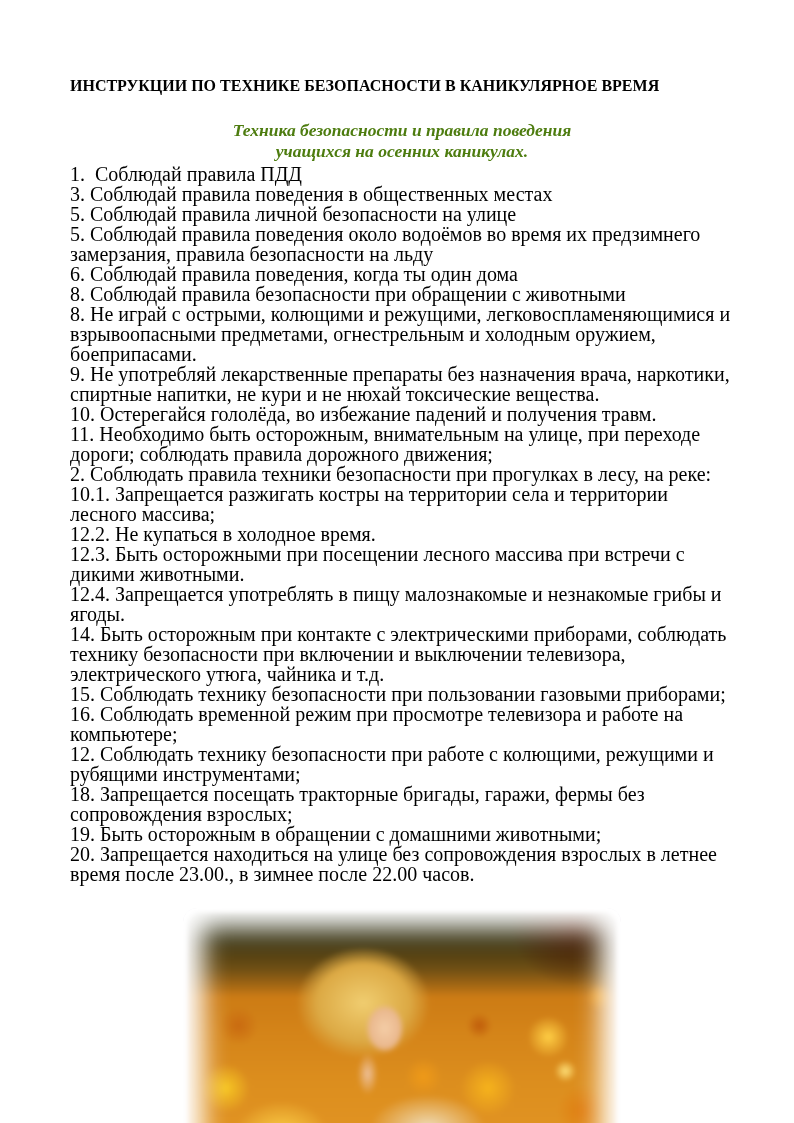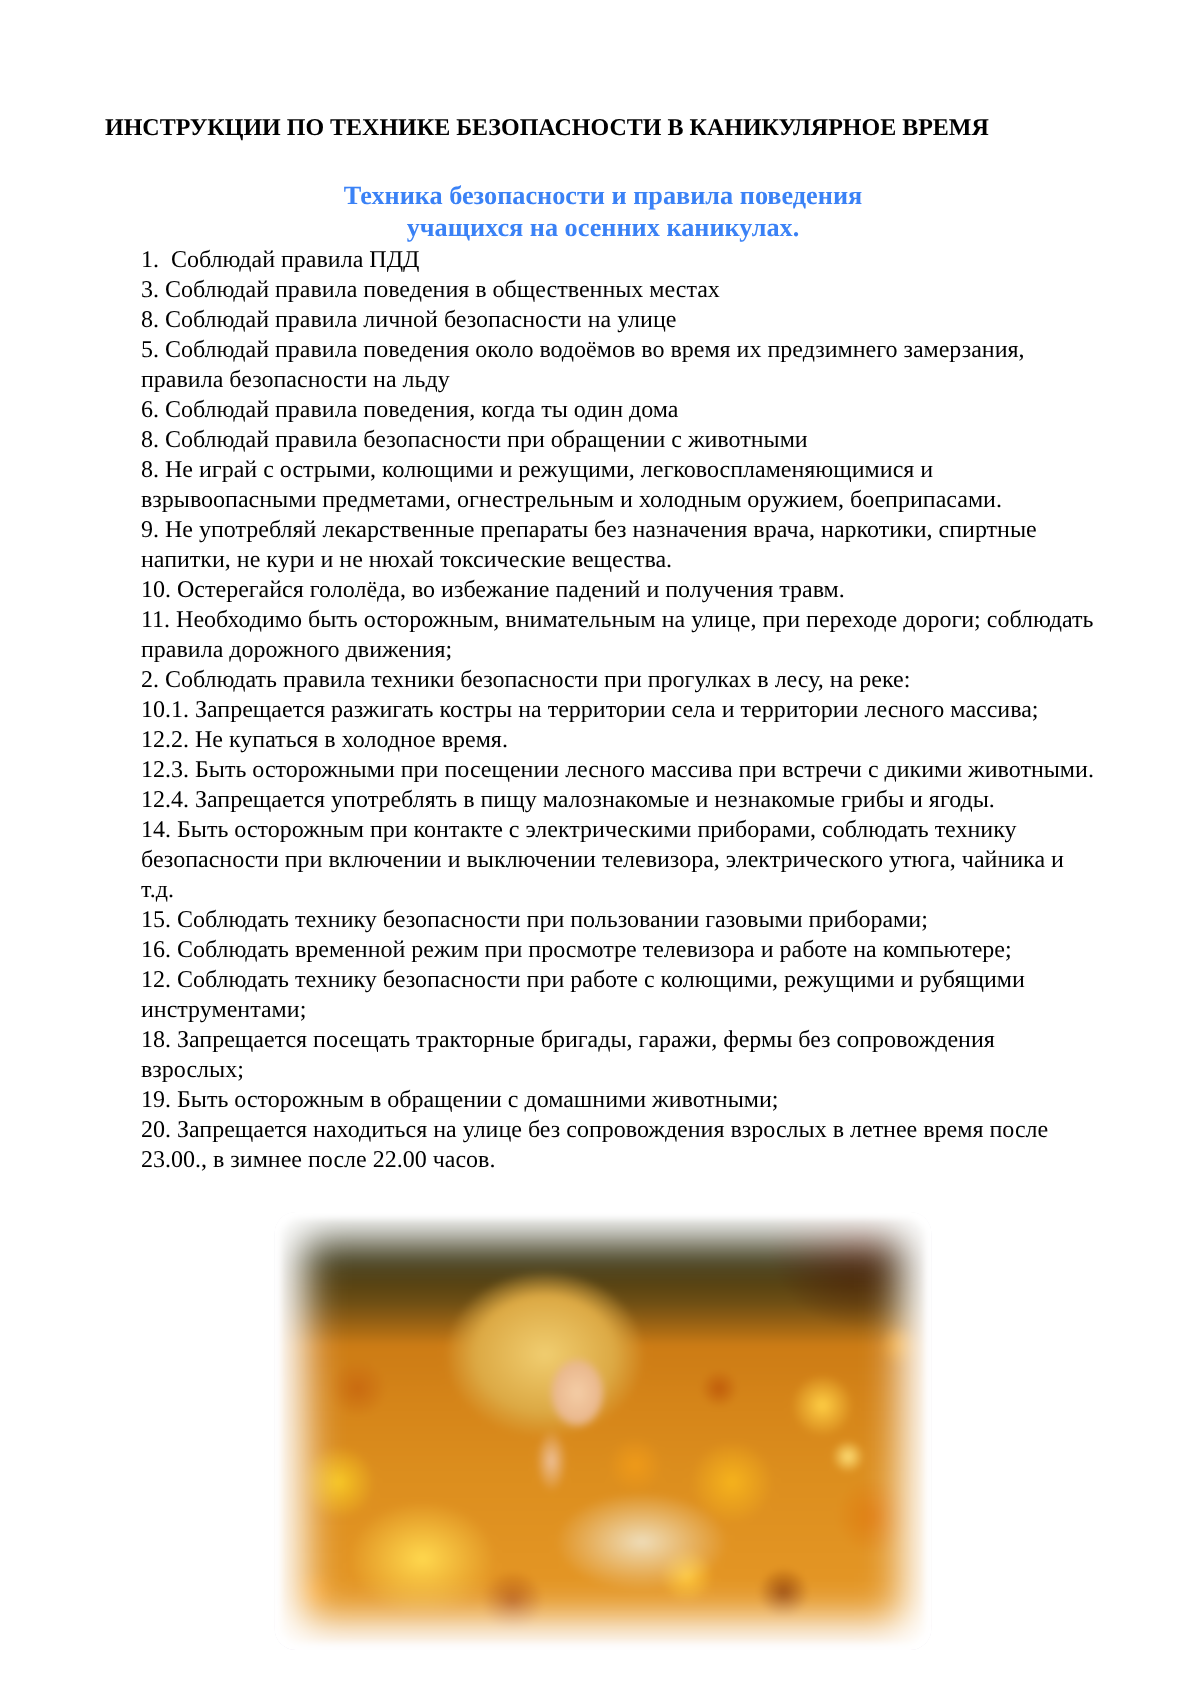--- a/index.html
+++ b/index.html
@@ -21,29 +21,29 @@
     margin: 76px 0 0 0;
     text-align: left;
     font-size: 16px;
     font-weight: bold;
     line-height: 20px;
   }
   .doc-subtitle {
     margin-top: 24px;
     text-align: center;
     font-weight: bold;
+    font-style: italic;
     font-size: 17.5px;
     line-height: 21px;
-    color: #3b82f6;
+    color: #4d7c0f;
   }
   .doc-body {
     margin-top: 2px;
-    font-size: 16px;
+    font-size: 20px;
     line-height: 20px;
-    margin-left: 24px;
   }
   .doc-body p {
     margin: 0;
     white-space: pre-wrap;
   }
   
   .photo-frame {
     position: relative;
     width: 438px;
     height: 292px;
@@ -108,21 +108,21 @@
   <div class="doc-title">ИНСТРУКЦИИ ПО ТЕХНИКЕ БЕЗОПАСНОСТИ В КАНИКУЛЯРНОЕ ВРЕМЯ</div>
 
   <div class="doc-subtitle">
     <div>Техника безопасности и правила поведения</div>
     <div>учащихся на осенних каникулах.</div>
   </div>
 
   <div class="doc-body">
     <p>1.  Соблюдай правила ПДД</p>
     <p>3. Соблюдай правила поведения в общественных местах</p>
-    <p>8. Соблюдай правила личной безопасности на улице</p>
+    <p>5. Соблюдай правила личной безопасности на улице</p>
     <p>5. Соблюдай правила поведения около водоёмов во время их предзимнего замерзания, правила безопасности на льду</p>
     <p>6. Соблюдай правила поведения, когда ты один дома</p>
     <p>8. Соблюдай правила безопасности при обращении с животными</p>
     <p>8. Не играй с острыми, колющими и режущими, легковоспламеняющимися и взрывоопасными предметами, огнестрельным и холодным оружием, боеприпасами.</p>
     <p>9. Не употребляй лекарственные препараты без назначения врача, наркотики, спиртные напитки, не кури и не нюхай токсические вещества.</p>
     <p>10. Остерегайся гололёда, во избежание падений и получения травм.</p>
     <p>11. Необходимо быть осторожным, внимательным на улице, при переходе дороги; соблюдать правила дорожного движения;</p>
     <p>2. Соблюдать правила техники безопасности при прогулках в лесу, на реке:</p>
     <p>10.1. Запрещается разжигать костры на территории села и территории лесного массива;</p>
     <p>12.2. Не купаться в холодное время.</p>

